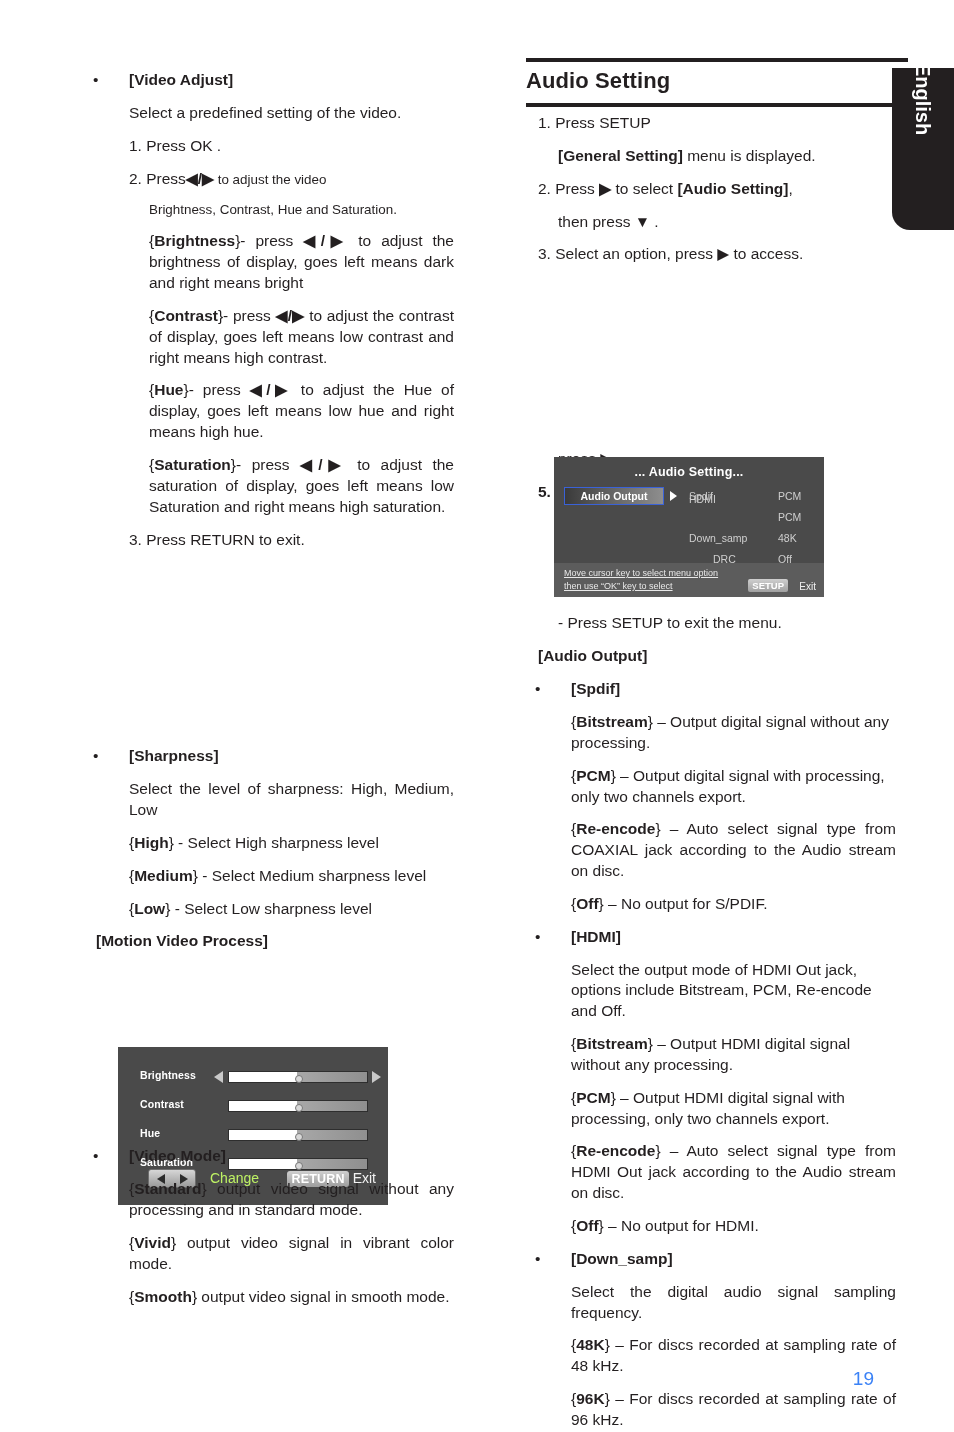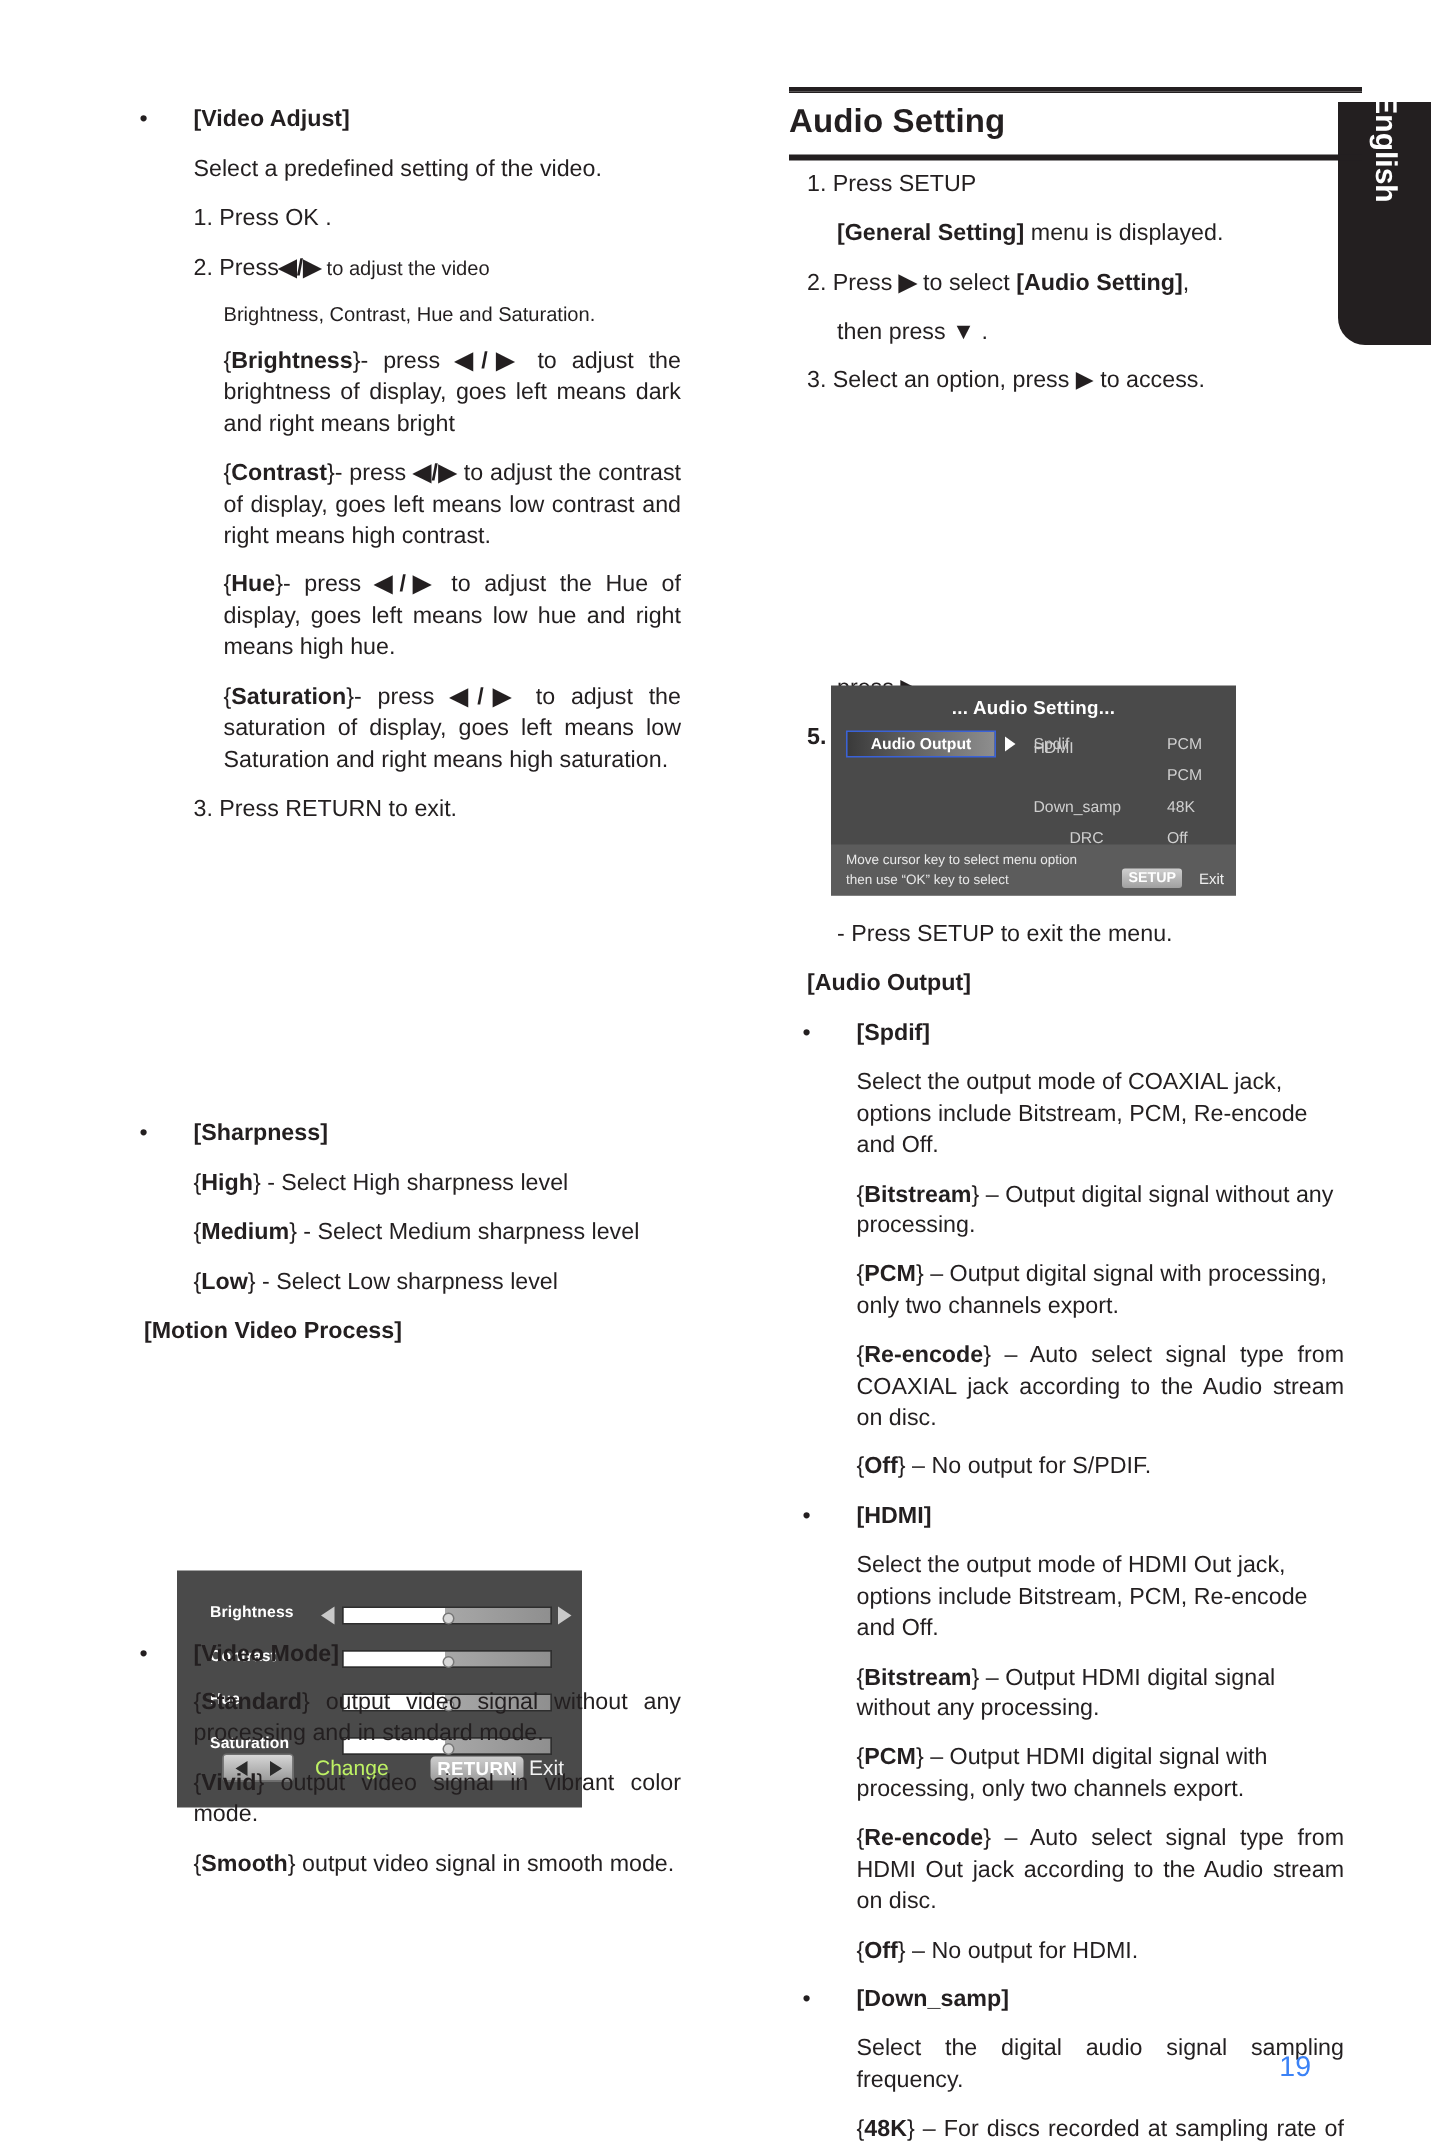--- a/index.html
+++ b/index.html
@@ -157,21 +157,21 @@
     position: absolute; width: 0; height: 0;
     border-top: 5px solid transparent;
     border-bottom: 5px solid transparent;
     border-left: 7px solid #ffffff;
   }
   .osd-foot {
     position: absolute; left: 0; bottom: 0; width: 100%; height: 34px;
     background: #5c5c5c;
   }
   .osd-foot .l1, .osd-foot .l2 {
-    position: absolute; left: 10px; font-size: 9px; color: #e8e8e8;
+    position: absolute; left: 10px; font-size: 9px; color: #e8e8e8; text-decoration: underline;
   }
   .osd-foot .l1 { top: 5px; }
   .osd-foot .l2 { top: 18px; }
   .osd-foot .setup {
     position: absolute; right: 36px; bottom: 5px;
     background: linear-gradient(to bottom, #cfcfcf, #a0a0a0);
     color: #ffffff; font-weight: bold; font-size: 9.5px;
     padding: 1px 4px; border-radius: 2px;
   }
   .osd-foot .exit {
@@ -241,20 +241,21 @@
             </span>
           <span class="va-change">Change</span>
           <span class="va-return"><span class="key-chip">RETURN</span> <span>Exit</span></span>
         </div>
       </div>
     </div>
 
     <div class="bullet-row" style="margin-top:8px;">
       <span class="bdot">•</span>
       <p class="t b">[Sharpness]</p>
+      <p class="t just">Select the level of sharpness: High, Medium, Low</p>
       <p class="t">{<span class="b">High</span>} - Select High sharpness level</p>
       <p class="t just">{<span class="b">Medium</span>} - Select Medium sharpness level</p>
       <p class="t">{<span class="b">Low</span>} - Select Low sharpness level</p>
     </div>
 
     <p class="t b" style="margin-top:6px;">[Motion Video Process]</p>
 
     <div class="panel-wrap" style="height:170px;">
       
     </div>
@@ -315,21 +316,20 @@
     <p class="t" style="padding-left:20px;">and press OK to confirm.</p>
     <p class="t" style="padding-left:20px;">- Press ◀ to return to the previous</p>
     <p class="t" style="padding-left:20px;">menu.</p>
     <p class="t" style="padding-left:20px;">- Press SETUP to exit the menu.</p>
 
     <p class="t b">[Audio Output]</p>
 
     <div class="bullet-row">
       <span class="bdot">•</span>
       <p class="t b">[Spdif]</p>
-      <p class="t">Select the output mode of COAXIAL jack, options include Bitstream, PCM, Re-encode and Off.</p>
       <p class="t">{<span class="b">Bitstream</span>} – Output digital signal without any processing.</p>
       <p class="t">{<span class="b">PCM</span>} – Output digital signal with processing, only two channels export.</p>
       <p class="t just">{<span class="b">Re-encode</span>} – Auto select signal type from COAXIAL jack according to the Audio stream on disc.</p>
       <p class="t">{<span class="b">Off</span>} – No output for S/PDIF.</p>
     </div>
 
     <div class="bullet-row">
       <span class="bdot">•</span>
       <p class="t b">[HDMI]</p>
       <p class="t">Select the output mode of HDMI Out jack, options include Bitstream, PCM, Re-encode and Off.</p>

